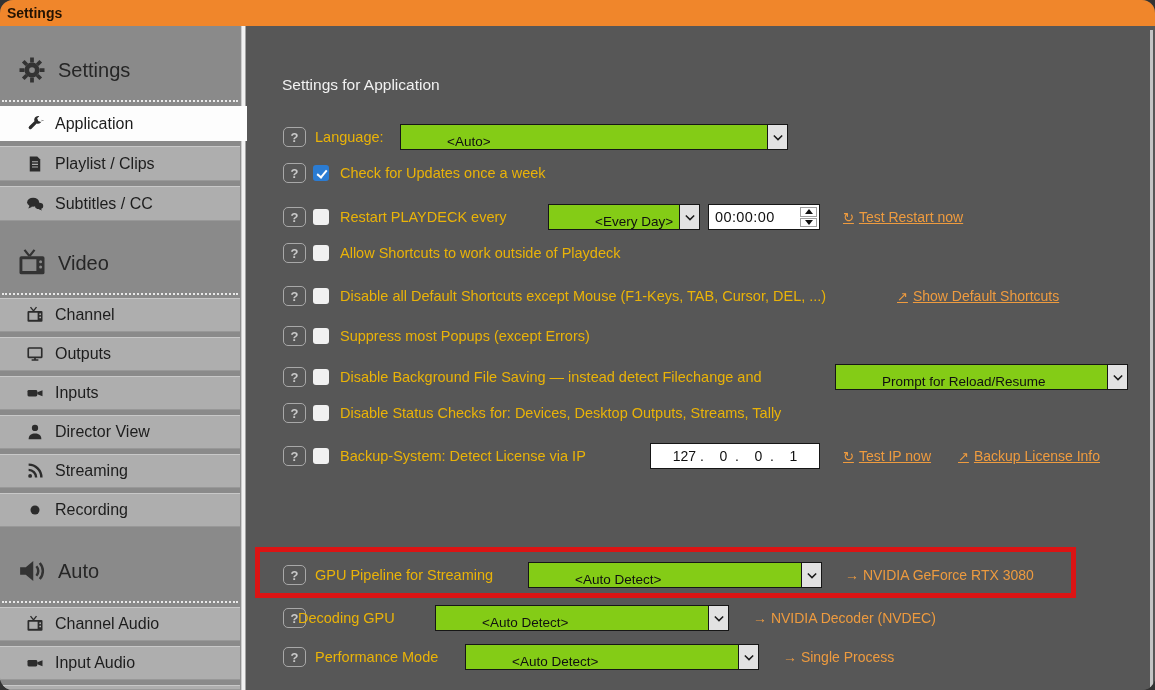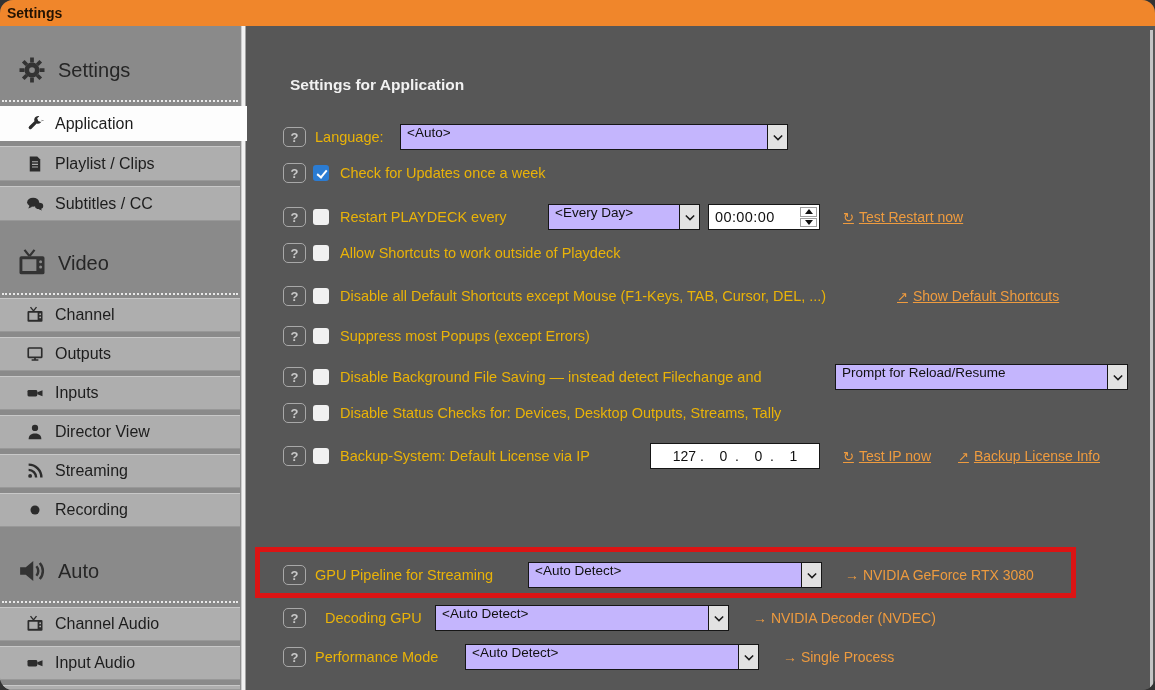--- a/index.html
+++ b/index.html
@@ -18,33 +18,33 @@
   .sh{margin-left:11px;font-size:20px;color:#262626;}
   .dotted{position:absolute;left:2px;width:236px;height:0;border-top:2px dotted #E9E9E9;}
   .item{position:absolute;left:0;width:240px;height:35px;background:#AEAEAE;display:flex;align-items:center;
         cursor:pointer;--hole:#AEAEAE;box-shadow:inset 0 1px 0 #c8c8c8, inset 0 -1px 0 #989898;}
   .item.sel{background:#FDFDFD;width:247px;z-index:3;--hole:#FDFDFD;box-shadow:none;}
   .ic{width:18px;height:18px;margin-left:26px;color:#2c2c2c;flex:none;}
   .it{margin-left:11px;font-size:16px;color:#1d1d1d;white-space:nowrap;}
   
   .main{position:absolute;top:26px;left:246px;right:0;bottom:0;background:#575757;}
   .rightline{position:absolute;top:4px;right:2px;width:3px;bottom:0;background:#C4C4C4;}
-  .h1{position:absolute;left:44px;color:#F1F1F1;font-size:15.5px;font-weight:bold;white-space:nowrap;}
+  .h1{position:absolute;left:36px;color:#F1F1F1;font-size:15.5px;font-weight:normal;white-space:nowrap;}
   .row{position:absolute;left:0;right:0;height:26px;}
   .row > *{position:absolute;top:50%;transform:translateY(-50%);}
   .help{width:23px;height:20px;border:1px solid #A8A8A8;border-radius:5px;background:transparent;
         color:#C9C9C9;font-size:13px;font-weight:bold;font-family:inherit;
         display:flex;align-items:center;justify-content:center;padding:0;cursor:pointer;}
   .cb{width:16px;height:16px;background:#F1F1F1;border-radius:3px;cursor:pointer;}
   .cb.on{background:#2B7CD3;}
   .cb.on::after{content:"";position:absolute;left:5.5px;top:2.5px;width:4px;height:8px;
         border:solid #fff;border-width:0 2px 2px 0;transform:rotate(40deg);}
   .lbl{color:#eab308;font-size:14.5px;white-space:nowrap;}
-  .dd{height:26px;background:#c4b5fd;border:1px solid #161616;box-sizing:border-box;
-      display:flex;align-items:flex-start;cursor:pointer;}
+  .dd{height:26px;background:#84cc16;border:1px solid #161616;box-sizing:border-box;
+      display:flex;align-items:flex-end;cursor:pointer;padding-left:40px;}
   .ddv{font-size:13.5px;color:#101010;padding-left:6px;white-space:nowrap;}
   .dda{position:absolute;right:0;top:0;bottom:0;width:19px;background:#E2E2E2;border-left:1px solid #161616;
        display:flex;align-items:center;justify-content:center;}
   .dda svg{width:10px;height:7px;color:#1a1a1a;}
   .time{height:26px;width:112px;background:#fff;border:1px solid #161616;box-sizing:border-box;
         display:flex;align-items:center;}
   .tv{font-size:14.5px;color:#101010;padding-left:6px;letter-spacing:.4px;}
   .spin{position:absolute;right:2px;top:2px;bottom:2px;width:17px;display:flex;flex-direction:column;gap:1px;}
   .sbtn{flex:1;border:1px solid #9f9f9f;background:#fff;display:flex;align-items:center;justify-content:center;
         padding:0;cursor:pointer;}
@@ -312,21 +312,21 @@
 
     <div class="row" style="top:376px;height:22px">
       <button class="help" style="left:37px">?</button>
       <span class="cb" style="left:67px"></span>
       <span class="lbl" style="left:94px">Disable Status Checks for: Devices, Desktop Outputs, Streams, Tally</span>
     </div>
 
     <div class="row" style="top:417px">
       <button class="help" style="left:37px">?</button>
       <span class="cb" style="left:67px"></span>
-      <span class="lbl" style="left:94px">Backup-System: Default License via IP</span>
+      <span class="lbl" style="left:94px">Backup-System: Detect License via IP</span>
       <div class="ip" style="left:404px">
         <span class="ipv">127 .    0  .    0  .    1</span>
       </div>
       <a class="link" style="left:597px">
         <span class="lico">↻</span>
         <span>Test IP now</span>
       </a>
       <a class="link" style="left:712px">
         <span class="lico">↗</span>
         <span>Backup License Info</span>
@@ -345,21 +345,21 @@
             <svg>
               <use href="#i-chev"></use>
             </svg>
           </span>
       </div>
       <span class="status" style="left:599px">→ NVIDIA GeForce RTX 3080</span>
     </div>
 
     <div class="row" style="top:579px">
       <button class="help" style="left:37px">?</button>
-      <span class="lbl" style="left:79px">Decoding GPU</span>
+      <span class="lbl" style="left:52px">Decoding GPU</span>
       <div class="dd" style="left:189px;width:294px">
         <span class="ddv">&lt;Auto Detect&gt;</span>
         <span class="dda">
             <svg>
               <use href="#i-chev"></use>
             </svg>
           </span>
       </div>
       <span class="status" style="left:507px">→ NVIDIA Decoder (NVDEC)</span>
     </div>

